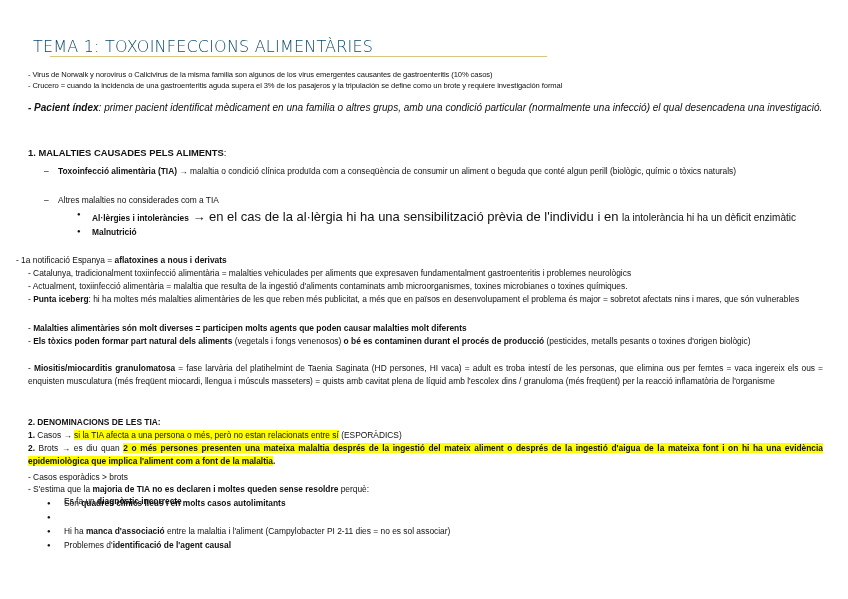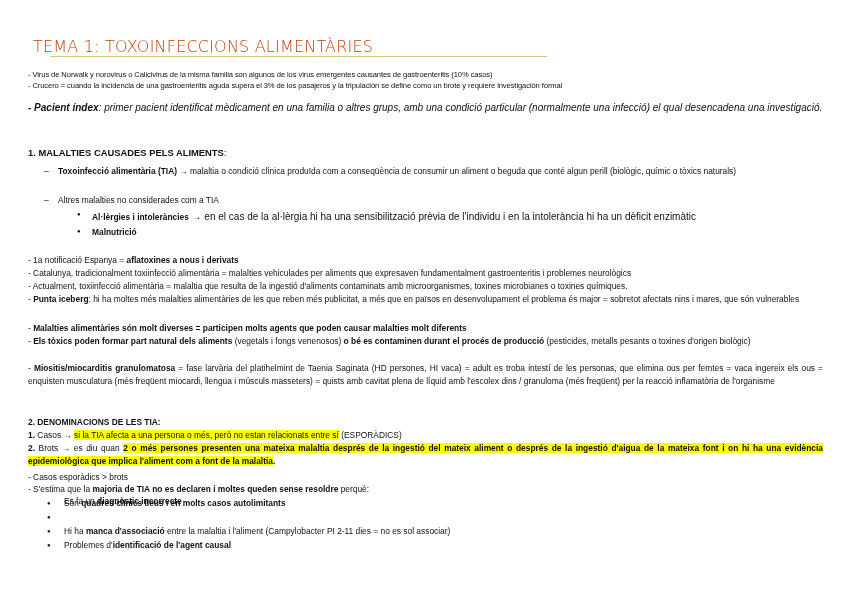--- a/index.html
+++ b/index.html
@@ -1,19 +1,19 @@
 <!DOCTYPE html>
 <html><head>
 <meta charset="utf-8">
 <style>
   html, body { margin:0; padding:0; background:#ffffff; }
   body { width:848px; height:599px; overflow:hidden; position:relative;
          font-family:"Liberation Sans", sans-serif; color:#111; }
   .page { position:absolute; left:0; top:0; width:848px; height:599px; }
-  .title { position:absolute; left:33px; top:37px; font-size:16px; color:#c2410c;
+  .title { position:absolute; left:33px; top:37px; font-size:16px; color:#0c4a6e;
            letter-spacing:0.2px; font-family:"DejaVu Sans", sans-serif; font-weight:300; }
   .title-rule { position:absolute; left:50px; top:56px; width:497px; height:1px; background:#d8c57f; }
   .line { position:absolute; white-space:nowrap; font-size:8.4px; line-height:11px; }
   .small { font-size:7.6px; letter-spacing:-0.1px; }
   .para { position:absolute; left:28px; width:795px; font-size:8.4px; line-height:13px; text-align:justify; }
   .big { font-size:10px; line-height:14px;font-style:italic; }
   b { font-weight:bold; }
   .hl { background:#ffff00; }
   .u { }
   .dash { position:absolute; font-size:8.4px; }
@@ -41,29 +41,29 @@
   <span class="dash" style="left:44px;top:166px;">–</span>
   <div class="para" style="left:58px;width:765px;top:164px;line-height:14px;">
     <b>Toxoinfecció alimentària (TIA)</b><span> → malaltia o condició clínica produïda com a conseqüència de consumir un aliment o beguda que conté algun perill (biològic, químic o tòxics naturals)</span>
   </div>
 
   <span class="dash" style="left:44px;top:195px;">–</span>
   <div class="line" style="left:58px;top:195px;">Altres malalties no considerades com a TIA</div>
 
   <span class="bullet" style="left:77px;top:211px;font-size:6px;">●</span>
   <div class="line" style="left:92px;top:211px;">
-    <b>Al·lèrgies i intoleràncies</b><span style="font-size:10px;"> → en el cas de la al·lèrgia hi ha una sensibilització prèvia de l'individu i en </span><span style="font-size:10px;">la intolerància hi ha un dèficit enzimàtic</span>
+    <b>Al·lèrgies i intoleràncies</b><span style="font-size:13px;"> → en el cas de la al·lèrgia hi ha una sensibilització prèvia de l'individu i en </span><span style="font-size:10px;">la intolerància hi ha un dèficit enzimàtic</span>
   </div>
 
   <span class="bullet" style="left:77px;top:228px;font-size:6px;">●</span>
   <div class="line" style="left:92px;top:227px;">
     <b>Malnutrició</b>
   </div>
 
-  <div class="line" style="left:28px;top:255px;">
+  <div class="line" style="left:16px;top:255px;">
     <span>- 1a notificació Espanya = </span><b>aflatoxines a nous i derivats</b>
   </div>
   <div class="line" style="left:28px;top:281px;">- Actualment, toxiinfecció alimentària = malaltia que resulta de la ingestió d'aliments contaminats amb microorganismes, toxines microbianes o toxines químiques.</div>
   <div class="line" style="left:28px;top:268px;">- Catalunya, tradicionalment toxiinfecció alimentària = malalties vehiculades per aliments que expresaven fundamentalment gastroenteritis i problemes neurològics</div>
   <div class="para" style="top:293px;">
     <span>- </span><b>Punta iceberg</b><span>: hi ha moltes més malalties alimentàries de les que reben més publicitat, a més que en països en desenvolupament el problema és major = sobretot afectats nins i mares, que són vulnerables</span>
   </div>
   <div class="line" style="left:28px;top:323px;">
     <span>- </span><b>Malalties alimentàries són molt diverses = participen molts agents que poden causar malalties molt diferents</b>
   </div>

